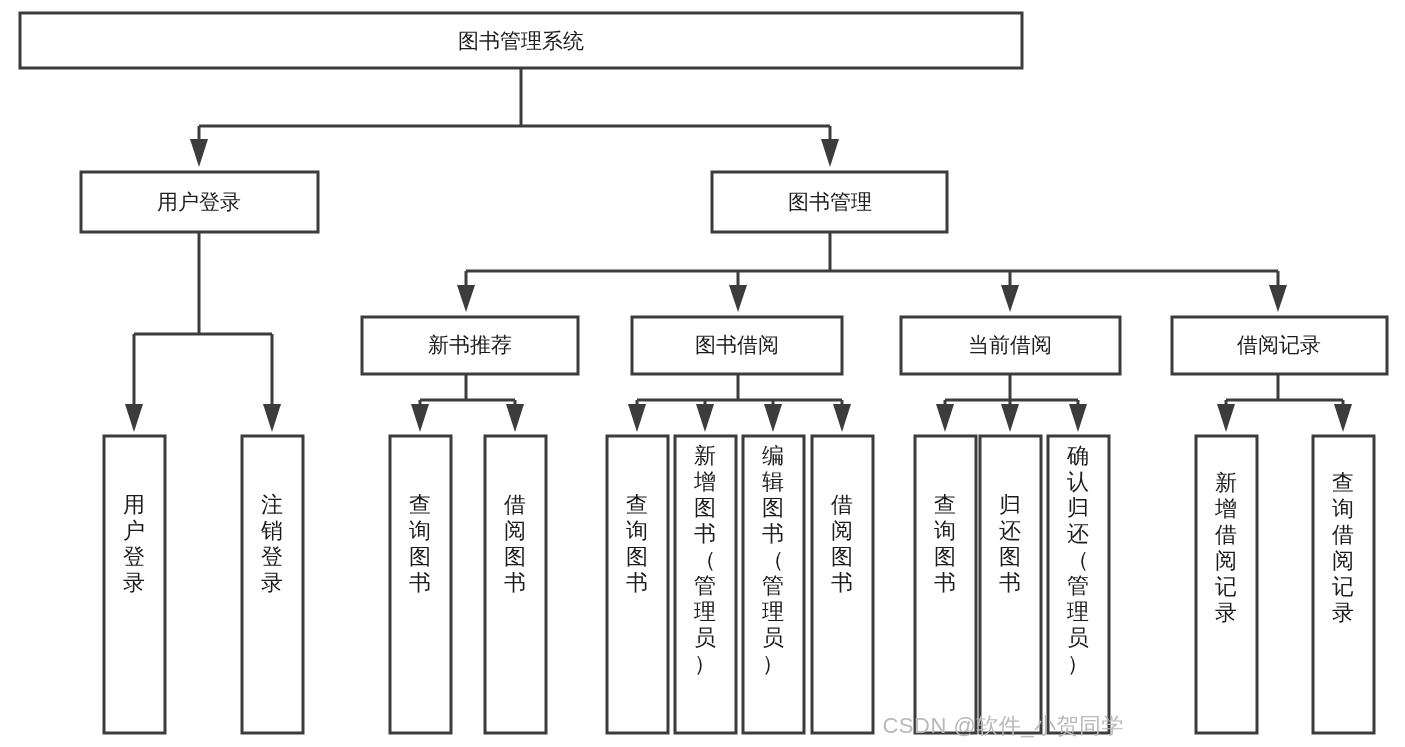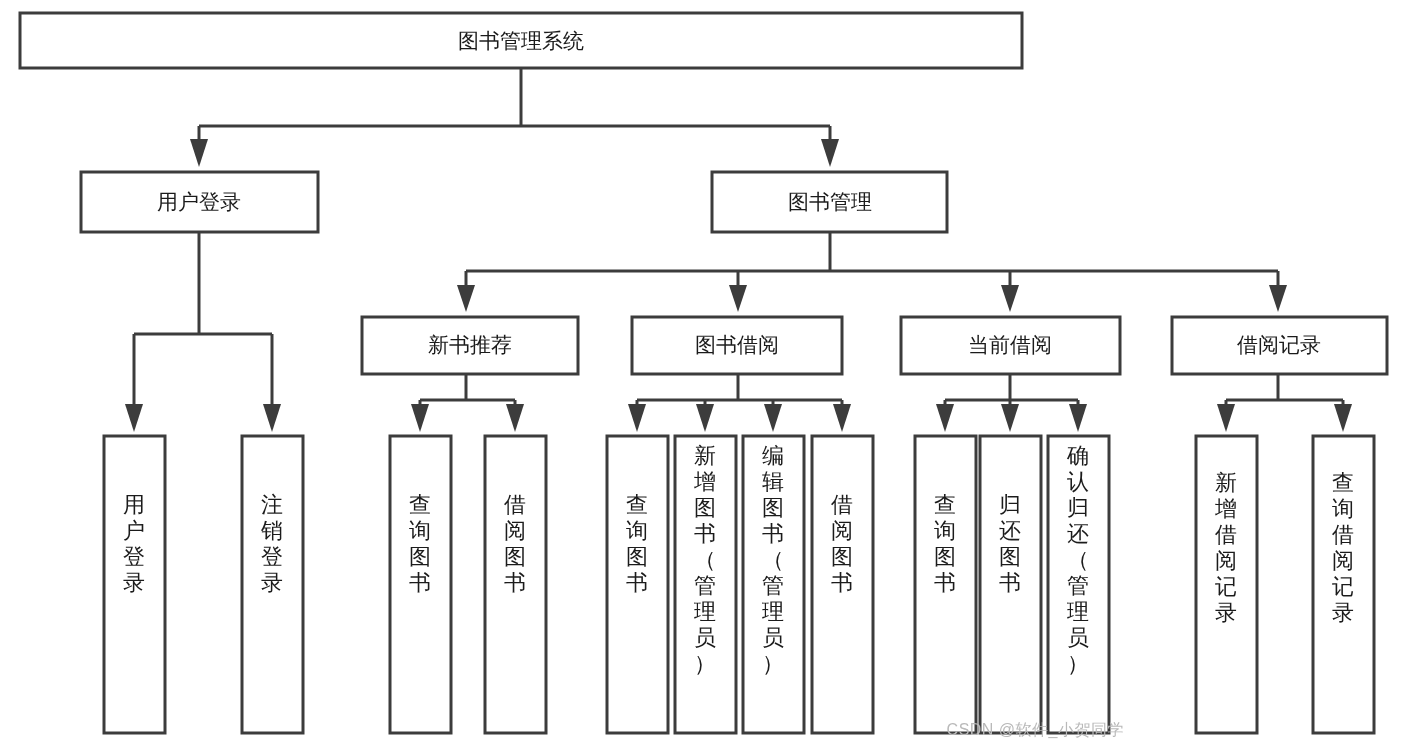--- a/index.html
+++ b/index.html
@@ -52,21 +52,21 @@
     font-family: "Liberation Sans", "DejaVu Sans", sans-serif;
     font-size: 22px;
     fill: #1b1b1b;
     text-anchor: middle;
   }
   .watermark {
     position: absolute;
     right: 14px;
     bottom: 6px;
     font-family: "Liberation Sans", "DejaVu Sans", sans-serif;
-    font-size: 16px;
+    font-size: 22px;
     color: #b9b9b9;
     white-space: nowrap;
     letter-spacing: 0.5px;
   }
 </style>
 </head>
 <body>
 
 <div id="diagram-root">
 

